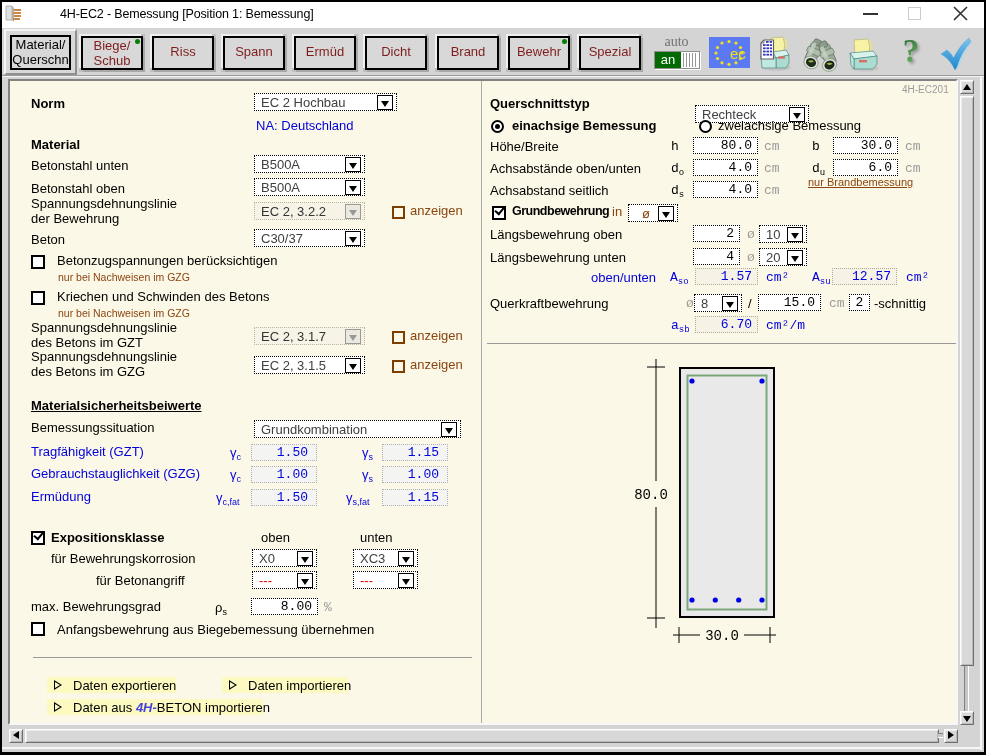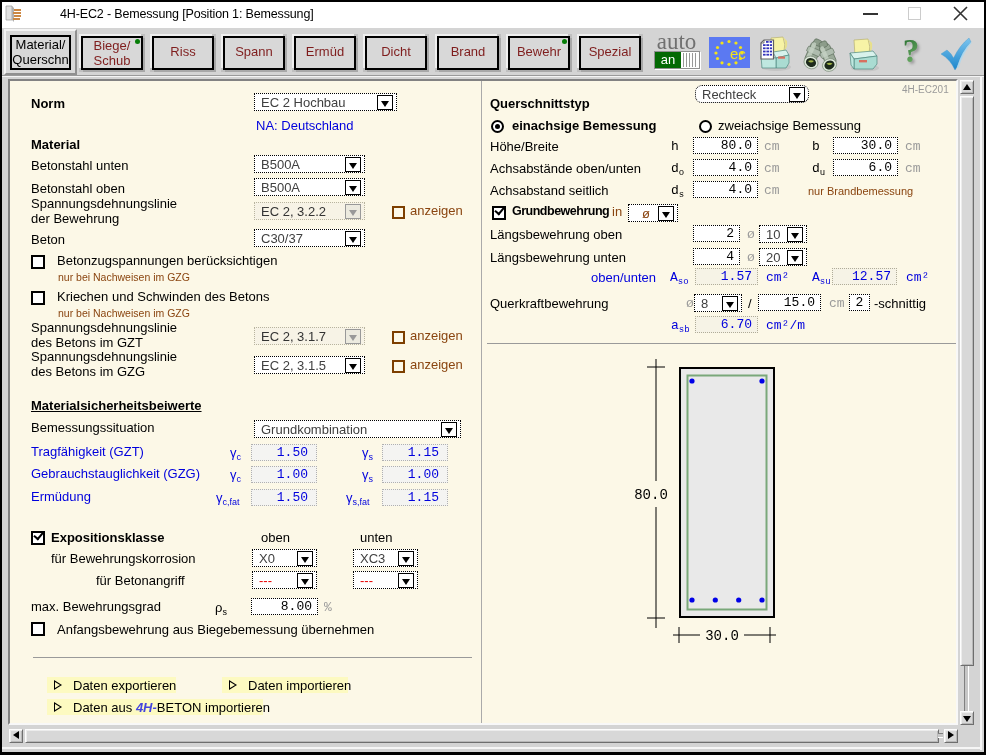--- a/index.html
+++ b/index.html
@@ -84,21 +84,21 @@
 <div class="tbtn" style="left:152px;line-height:28px;">Riss</div>
 <div class="tbtn" style="left:223px;line-height:28px;">Spann</div>
 <div class="tbtn" style="left:294px;line-height:28px;">Ermüd</div>
 <div class="tbtn" style="left:365px;line-height:28px;">Dicht</div>
 <div class="tbtn" style="left:437px;line-height:28px;">Brand</div>
 <div class="tbtn" style="left:508px;line-height:28px;">Bewehr</div>
 <div class="tbtn" style="left:579px;line-height:28px;">Spezial</div>
 <div class="gdot" style="left:135px;top:39px;"></div>
 <div class="gdot" style="left:562px;top:39px;"></div>
 
-<div class="abs" style="left:654px;top:33px;width:45px;height:17px;font-family:'Liberation Serif',serif;font-size:23px;color:#707070;text-align:center;line-height:17px;">auto</div>
+<div class="abs" style="left:654px;top:33px;width:45px;height:17px;font-family:'Liberation Serif',serif;font-size:14px;color:#707070;text-align:center;line-height:17px;">auto</div>
 <div class="abs" style="left:654px;top:51px;width:44px;height:16px;border:1px solid #909090;background:#fff;box-shadow:1px 1px 0 #fff;">
   <div class="abs" style="left:0;top:0;width:26px;height:16px;background:#036903;color:#fff;font-size:13px;text-align:center;line-height:16px;">an</div>
   <div class="abs" style="left:26px;top:1px;width:17px;height:14px;background:repeating-linear-gradient(90deg,#fff 0,#fff 2px,#999 2px,#999 3px);"></div>
 </div>
 <svg class="abs" style="left:709px;top:37px;" width="41" height="31" viewBox="0 0 41 31">
   <rect width="41" height="31" fill="#5b79f2"></rect>
   <g fill="#f2e21a">
     <circle cx="20" cy="4.5" r="1.6"></circle>
       <circle cx="13" cy="6" r="1.6"></circle>
       <circle cx="27" cy="6" r="1.6"></circle>
@@ -315,21 +315,21 @@
 <div class="lbl" style="left:73px;top:678px;">Daten exportieren</div>
 <div class="ylw" style="left:222px;top:677px;width:126px;"></div>
 <div class="tri" style="left:229px;top:680px;"></div>
 <div class="lbl" style="left:248px;top:678px;">Daten importieren</div>
 <div class="ylw" style="left:47px;top:699px;width:216px;"></div>
 <div class="tri" style="left:54px;top:702px;"></div>
 <div class="lbl" style="left:73px;top:700px;">Daten aus <span style="color:#4444dd;font-style:italic;font-weight:bold;">4H-</span>BETON importieren</div>
 
 <div class="lbl gray" style="left:902px;top:82px;font-size:10px;">4H-EC201</div>
 <div class="lbl bold" style="left:490px;top:96px;">Querschnittstyp</div>
-<div class="dd" style="left:695px;top:85px;width:112px;border-radius:7px;">
+<div class="dd" style="left:695px;top:105px;width:112px;">
     <span class="txt">Rechteck</span>
     <span class="ab"></span>
   </div>
 <div class="rad on" style="left:491px;top:120px;"></div>
 <div class="lbl bold" style="left:512px;top:118px;">einachsige Bemessung</div>
 <div class="rad" style="left:699px;top:120px;"></div>
 <div class="lbl" style="left:718px;top:118px;">zweiachsige Bemessung</div>
 <div class="lbl" style="left:490px;top:139px;">Höhe/Breite</div>
 <div class="lbl mono" style="left:671px;top:139px;">h</div>
 <div class="fld" style="left:693px;top:137px;width:58px;">80.0</div>
@@ -341,21 +341,21 @@
 <div class="lbl mono" style="left:671px;top:161px;">d<sub>o</sub></div>
 <div class="fld" style="left:693px;top:159px;width:58px;">4.0</div>
 <div class="lbl gray mono" style="left:764px;top:161px;">cm</div>
 <div class="lbl mono" style="left:812px;top:161px;">d<sub>u</sub></div>
 <div class="fld" style="left:833px;top:159px;width:58px;">6.0</div>
 <div class="lbl gray mono" style="left:905px;top:161px;">cm</div>
 <div class="lbl" style="left:490px;top:183px;">Achsabstand seitlich</div>
 <div class="lbl mono" style="left:671px;top:183px;">d<sub>s</sub></div>
 <div class="fld" style="left:693px;top:181px;width:58px;">4.0</div>
 <div class="lbl gray mono" style="left:764px;top:183px;">cm</div>
-<div class="lbl small brown" style="left:808px;top:185px;font-size:11px;">nur Brandbemessung</div>
+<div class="lbl small brown" style="left:808px;top:176px;font-size:11px;text-decoration:underline;">nur Brandbemessung</div>
 <div class="cb ck" style="left:492px;top:206px;"></div>
 <div class="lbl bold" style="left:512px;top:204px;font-size:12.5px;letter-spacing:-0.5px;">Grundbewehrung</div>
 <div class="lbl brown" style="left:612px;top:204px;">in</div>
 <div class="dd" style="left:628px;top:204px;width:48px;">
     <span class="txt" style="color:#8a4510;left:13px;">ø</span>
     <span class="ab"></span>
   </div>
 <div class="lbl" style="left:490px;top:227px;">Längsbewehrung oben</div>
 <div class="fld" style="left:693px;top:225px;width:40px;">2</div>
 <div class="lbl gray mono" style="left:747px;top:227px;">ø</div>

